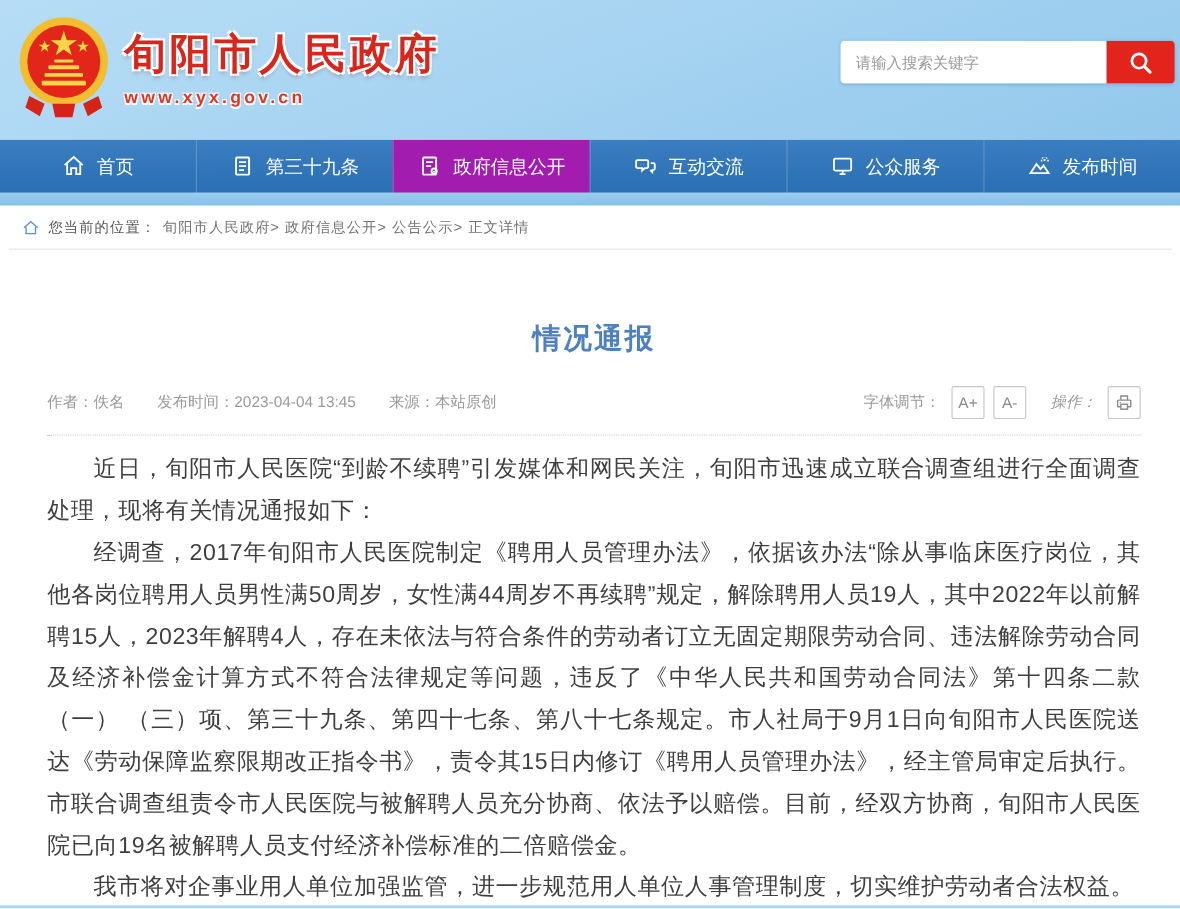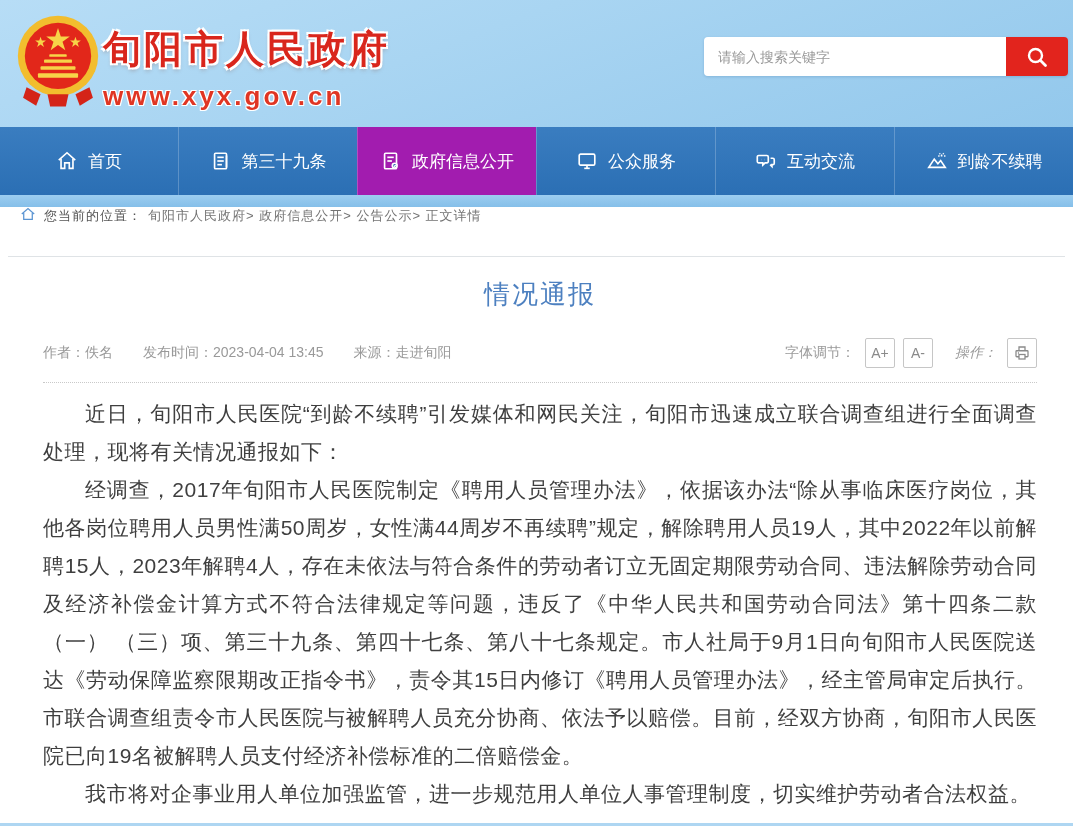--- a/index.html
+++ b/index.html
@@ -12,74 +12,74 @@
     overflow:hidden;
   }
   
   .header {
     height:127px;
     background:linear-gradient(160deg,#b7ddf6 0%,#a9d5f2 40%,#93c8ec 100%);
     position:relative;
   }
   .brand { position:absolute; left:13px; top:14px; display:flex; align-items:flex-start; }
   .emblem { width:90px; height:96px; }
-  .brand-text { padding-top:10px; }
+  .brand-text { margin-left:10px; padding-top:10px; }
   .site-name {
     font-size:38px; font-weight:bold; color:#d9261c; letter-spacing:3px;
     text-shadow:-2px -2px 0 #fff, 2px -2px 0 #fff, -2px 2px 0 #fff, 2px 2px 0 #fff, 0 3px 4px rgba(120,60,40,.35);
   }
   .site-url {
-    font-size:26px; font-weight:bold; color:#e03523; letter-spacing:3px; margin-top:6px;
+    font-size:16px; font-weight:bold; color:#e03523; letter-spacing:3px; margin-top:6px;
     text-shadow:-1px -1px 0 #fff, 1px -1px 0 #fff, -1px 1px 0 #fff, 1px 1px 0 #fff;
   }
   .search-box {
     position:absolute; right:5px; top:37px;
-    width:364px; height:39px; display:flex;
+    width:304px; height:39px; display:flex;
     border-radius:4px; overflow:hidden;
     box-shadow:0 1px 3px rgba(0,60,120,.18);
   }
   .search-input {
     flex:1; border:none; outline:none; padding:0 14px;
     font-size:14px; color:#333; background:#fff;
     font-family:"Liberation Sans","DejaVu Sans",sans-serif;
   }
   .search-input::placeholder { color:#9a9a9a; }
   .search-btn {
     width:62px; background:#e2241d; border:none; cursor:pointer;
     display:flex; align-items:center; justify-content:center;
   }
   
-  .nav { height:68px; background:#2e74ba; display:flex; }
+  .nav { height:48px; background:#2e74ba; display:flex; }
   .nav-item {
     flex:1; display:flex; align-items:center; justify-content:center; gap:10px;
     color:#fff; font-size:17px; cursor:pointer;
     border-left:1px solid rgba(255,255,255,.22);
     background:linear-gradient(180deg,#3a7dc0,#2b6fb4);
   }
   .nav-item:first-child { border-left:none; }
   .nav-item.active { background:#a21caf; }
   .nav-item .nicon { width:22px; height:22px; display:block; }
   .sub-strip { height:12px; background:linear-gradient(180deg,#9ccdf0,#85bfe9); }
   
   .breadcrumb {
-    height:50px; background:#fff; display:flex; 
+    height:40px; background:#fff; display:flex; align-items:center;
     padding:0 20px; position:relative;
   }
   .breadcrumb:after {
     content:""; position:absolute; left:8px; right:8px; bottom:0;
     border-bottom:1px solid #dfe3e6;
   }
   .crumb-home { width:16px; height:14px; margin-right:8px; }
   .crumb-text { font-size:13px; color:#555; letter-spacing:1px; }
   .crumb-path { font-size:13px; color:#737373; margin-left:6px; letter-spacing:1px; }
   
   .article { padding:0 36px 0 43px; }
   .article-title {
-    text-align:center; color:#4d80c0; font-size:26px; font-weight:normal;
-    letter-spacing:2px; margin-top:20px;
+    text-align:center; color:#4d80c0; font-size:26px; font-weight:bold;
+    letter-spacing:2px; margin-top:63px;
   }
   .meta-row {
     margin-top:26px; display:flex; align-items:center; justify-content:space-between;
     padding-bottom:14px; border-bottom:1px dotted #c9c9c9;
   }
   .meta-left { font-size:14px; color:#999; display:flex; align-items:center; }
   .meta-left .grp { margin-right:30px; white-space:nowrap; }
   .meta-tools { display:flex; align-items:center; font-size:14px; color:#999; }
   .tool-label { margin-right:10px; }
   .font-btn {
@@ -159,62 +159,62 @@
       <rect x="5" y="3.5" width="13" height="17" rx="1"></rect>
         <line x1="8" y1="8" x2="15" y2="8"></line>
         <line x1="8" y1="12" x2="13" y2="12"></line>
         <circle cx="16" cy="17" r="2.6" fill="#1d5ca9"></circle>
         <path d="M15 17 l1 1 2-2" stroke-width="1.2"></path>
     </svg>
     <span>政府信息公开</span>
   </div>
   <div class="nav-item">
     <svg class="nicon" viewBox="0 0 24 24" fill="none" stroke="#fff" stroke-width="1.8">
-      <rect x="3.5" y="4.5" width="17" height="12" rx="1.5"></rect>
-        <line x1="9" y1="20" x2="15" y2="20"></line>
-        <line x1="12" y1="16.5" x2="12" y2="20"></line>
-    </svg>
-    <span>公众服务</span>
-  </div>
-  <div class="nav-item">
-    <svg class="nicon" viewBox="0 0 24 24" fill="none" stroke="#fff" stroke-width="1.8">
       <path d="M4 6 h9 a1.5 1.5 0 0 1 1.5 1.5 v5 a1.5 1.5 0 0 1 -1.5 1.5 h-2 l-2.5 2.5 v-2.5 h-4.5 a1.5 1.5 0 0 1 -1.5 -1.5 v-5 a1.5 1.5 0 0 1 1.5 -1.5z"></path>
       <path d="M17 9 h2.5 a1.5 1.5 0 0 1 1.5 1.5 v4 a1.5 1.5 0 0 1 -1.5 1.5 h-1 v2 l-2 -2"></path>
       <line x1="7" y1="10.5" x2="7.2" y2="10.5"></line>
         <line x1="10" y1="10.5" x2="10.2" y2="10.5"></line>
     </svg>
     <span>互动交流</span>
   </div>
   <div class="nav-item">
     <svg class="nicon" viewBox="0 0 24 24" fill="none" stroke="#fff" stroke-width="1.8">
+      <rect x="3.5" y="4.5" width="17" height="12" rx="1.5"></rect>
+        <line x1="9" y1="20" x2="15" y2="20"></line>
+        <line x1="12" y1="16.5" x2="12" y2="20"></line>
+    </svg>
+    <span>公众服务</span>
+  </div>
+  <div class="nav-item">
+    <svg class="nicon" viewBox="0 0 24 24" fill="none" stroke="#fff" stroke-width="1.8">
       <path d="M3 19 L9 10 L13 15 L16 11.5 L21 19 Z"></path>
         <path d="M17 5 v2 M17 3.8 v.1 M14.8 6.5 h-1.5 M21.2 6.5 h-1.5 M15.4 4.4 l-.8-.8 M18.6 4.4 l.8-.8"></path>
     </svg>
-    <span>到龄不续聘</span>
+    <span>发布时间</span>
   </div>
 </div>
 <div class="sub-strip"></div>
 
 <div class="breadcrumb">
   <svg class="crumb-home" viewBox="0 0 20 18" fill="none" stroke="#5a94d2" stroke-width="1.6">
     <path d="M2 9 L10 2 L18 9"></path>
       <path d="M4.5 7.8 V16 H15.5 V7.8"></path>
   </svg>
   <span class="crumb-text">您当前的位置：</span>
   <span class="crumb-path">旬阳市人民政府&gt; 政府信息公开&gt; 公告公示&gt; 正文详情</span>
 </div>
 
 <div class="article">
   <h1 class="article-title">情况通报</h1>
 
   <div class="meta-row">
     <div class="meta-left">
       <span class="grp">作者：佚名</span>
       <span class="grp">发布时间：2023-04-04 13:45</span>
-      <span class="grp">来源：走进旬阳</span>
+      <span class="grp">来源：本站原创</span>
     </div>
     <div class="meta-tools">
       <span class="tool-label">字体调节：</span>
       <button class="font-btn">A+</button>
       <button class="font-btn">A-</button>
       <span class="op-label">操作：</span>
       <button class="print-btn">
         <svg width="18" height="18" viewBox="0 0 24 24" fill="none" stroke="#8a8a8a" stroke-width="1.7">
           <rect x="4" y="9" width="16" height="8" rx="1"></rect>
             <path d="M8 9 V4 H16 V9"></path>

